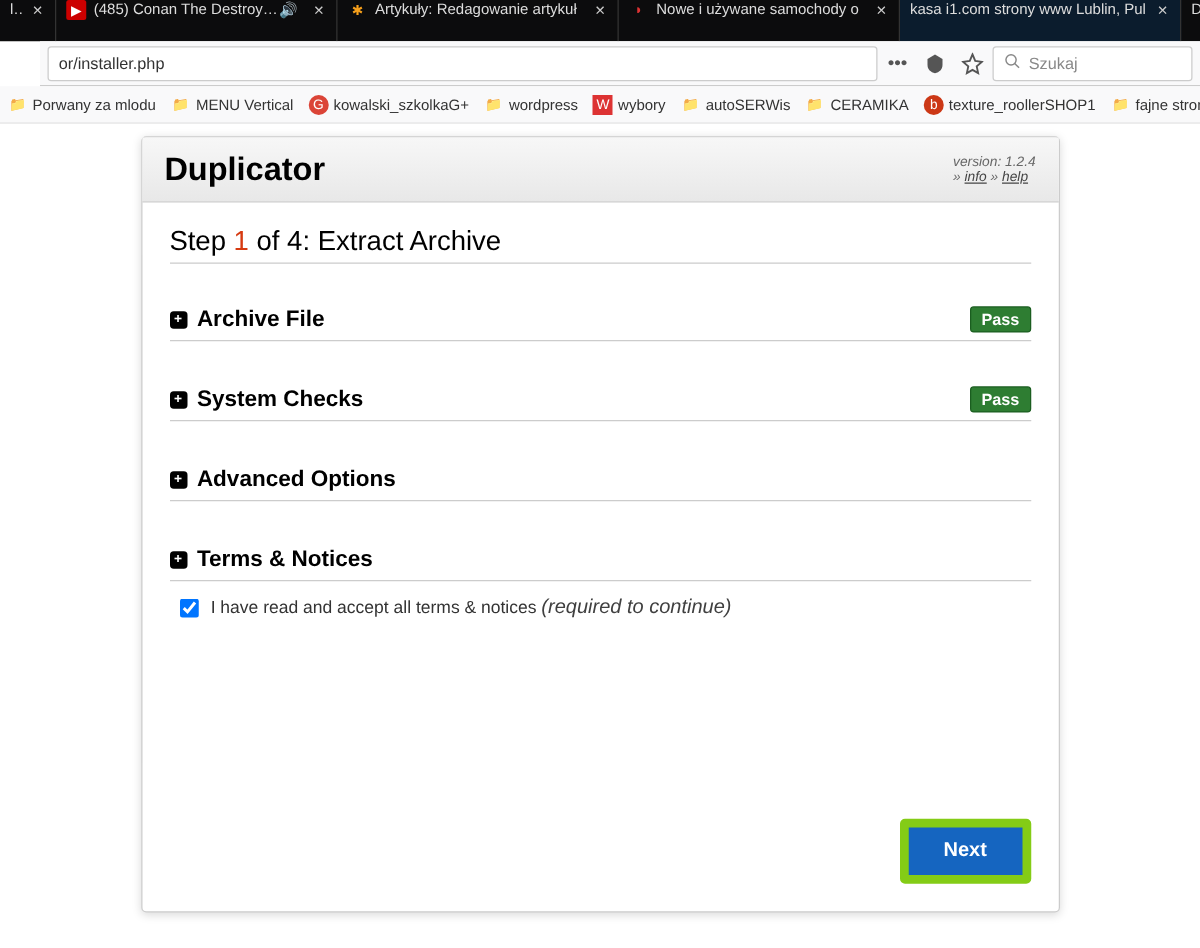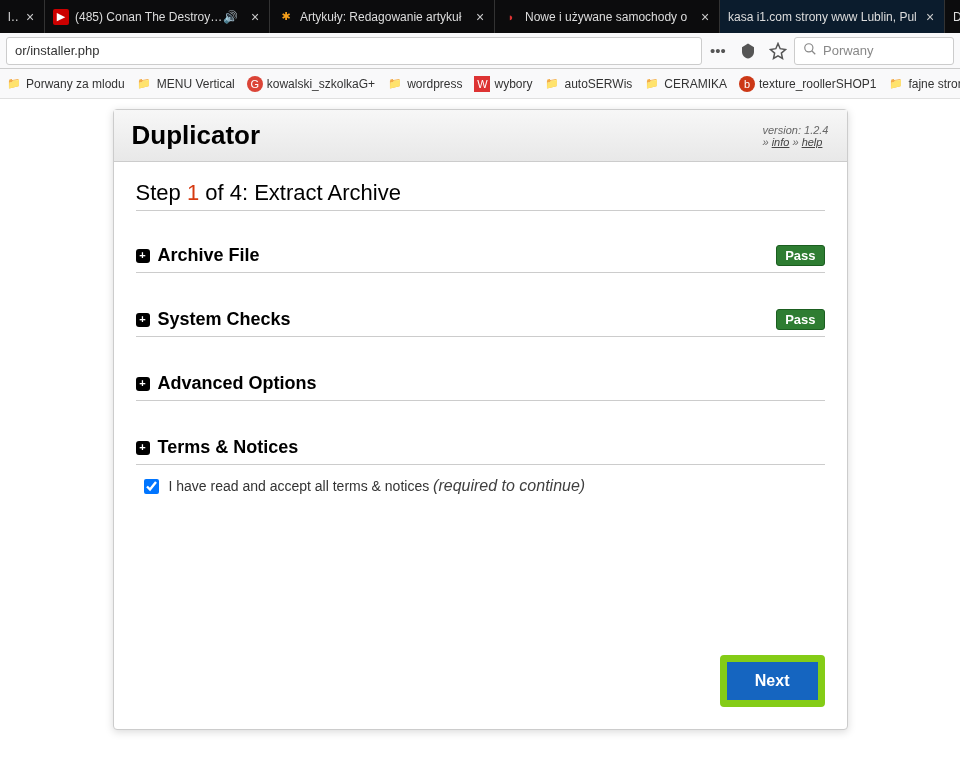--- a/index.html
+++ b/index.html
@@ -13,21 +13,20 @@
     
     .tab-strip {
       display: flex;
       background: #0c0c0d;
       height: 33px;
       align-items: stretch;
       overflow: hidden;
     }
     .tab {
       display: flex;
-      align-items: center;
       padding: 0 6px 0 8px;
       min-width: 0;
       border-right: 1px solid #333;
       color: #ddd;
       font-size: 12px;
       cursor: default;
       white-space: nowrap;
       overflow: hidden;
       flex: 0 0 auto;
     }
@@ -46,20 +45,21 @@
     .tab .sound { width:16px;height:16px;display:flex;align-items:center;justify-content:center;color:#ccc;font-size:12px;margin-right:4px;flex-shrink:0;}
     
     .toolbar {
       display:flex;
       align-items:center;
       height: 36px;
       background:#f9f9fa;
       border-bottom:1px solid #ccc;
       padding: 0 6px;
       gap:6px;
+      margin-left:32px;
     }
     .url-bar {
       flex:1;
       height: 28px;
       border:1px solid #ccc;
       border-radius:3px;
       background:#fff;
       display:flex;
       align-items:center;
       padding:0 8px;
@@ -191,21 +191,21 @@
         </svg>
     </span>
   </div>
   <div class="search-box">
     <span>
       <svg width="14" height="14" viewBox="0 0 24 24">
           <circle cx="10" cy="10" r="7" fill="none" stroke="#888" stroke-width="2"></circle>
           <line x1="15" y1="15" x2="21" y2="21" stroke="#888" stroke-width="2"></line>
         </svg>
     </span>
-    <span>Porwany</span>
+    <span>Szukaj</span>
   </div>
 </div>
 
 <div class="bookmarks">
   <div class="bm">
       <span class="bm-icon folder">📁</span>
       <span>Porwany za mlodu</span>
     </div>
   <div class="bm">
       <span class="bm-icon folder">📁</span>

